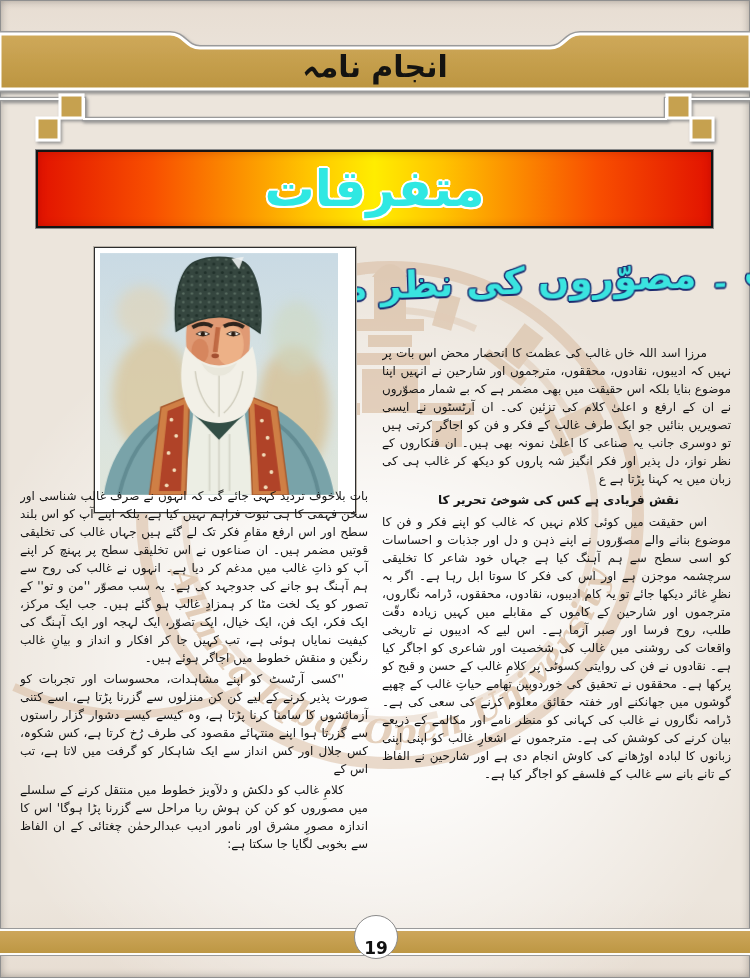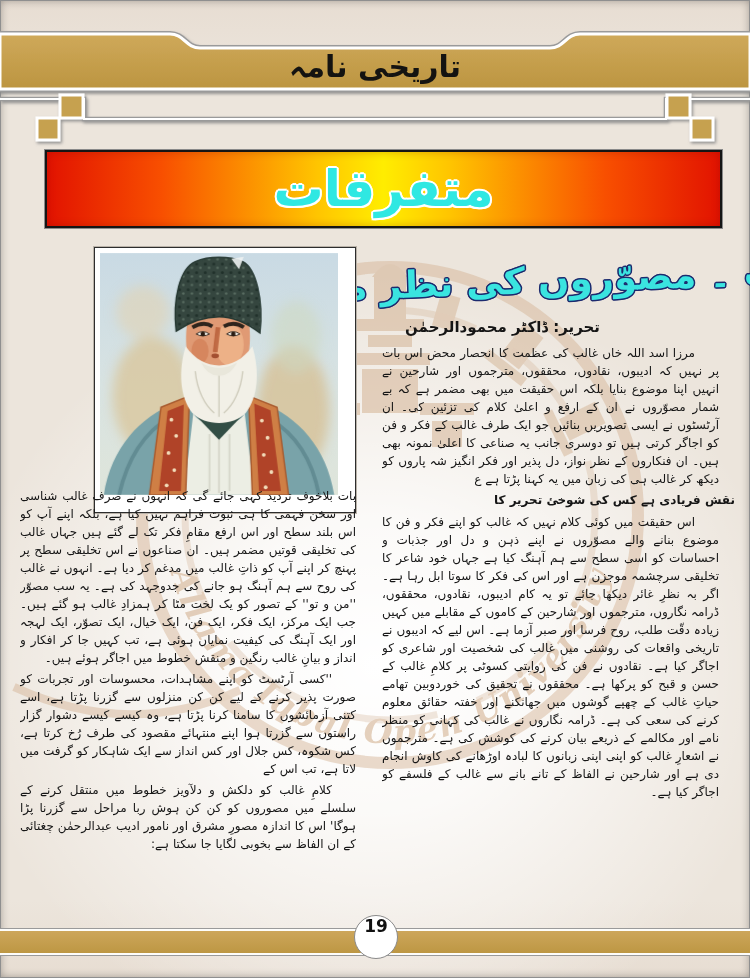--- a/index.html
+++ b/index.html
@@ -15,21 +15,21 @@
   .hdr-svg{position:absolute;left:0;top:0;z-index:2;}
   .masthead{
     position:absolute;left:0;top:44px;width:750px;height:46px;z-index:3;
     text-align:center;font-size:30px;font-weight:bold;color:#141311;
     direction:rtl;line-height:46px;letter-spacing:1px;
   }
   .banner{
     position:absolute;left:36px;top:150px;width:673px;height:74px;z-index:3;
     border:2px solid #151515;box-shadow:0 0 0 1px #8a8a8a, inset 0 0 8px rgba(120,0,0,.25);
     background:linear-gradient(90deg,#e21300 0%,#f84f00 17%,#ffc400 40%,#ffed00 50%,#ffc400 60%,#f84f00 83%,#e21300 100%);
-    display:flex;align-items:center;justify-content:center;margin-left:9px;
+    display:flex;align-items:center;justify-content:center;
   }
   .banner-text{
     font-size:50px;font-weight:bold;color:#2fe8e2;direction:rtl;
     text-shadow:-2px 0 0 #fff,2px 0 0 #fff,0 -2px 0 #fff,0 2px 0 #fff,
       -1.5px -1.5px 0 #fff,1.5px -1.5px 0 #fff,-1.5px 1.5px 0 #fff,1.5px 1.5px 0 #fff;
   }
   .art-title{
     position:absolute;left:388px;top:240px;width:356px;height:78px;z-index:3;
     display:flex;align-items:center;justify-content:center;direction:rtl;
     font-size:37px;font-weight:bold;color:#3ae4e0;transform:rotate(-2deg);
@@ -40,35 +40,35 @@
   .byline{
     position:absolute;right:150px;top:318px;z-index:3;direction:rtl;
     font-size:15px;font-weight:bold;color:#151515;
   }
   .portrait{
     position:absolute;left:94px;top:247px;width:250px;height:254px;z-index:3;
     background:#fff;padding:5px;border:1px solid #2d2d2d;box-shadow:0 0 0 1px #b9b2a8;
   }
   .col{position:absolute;z-index:3;direction:rtl;text-align:justify;color:#161616;
     font-size:12px;line-height:18px;overflow:hidden;}
-  .col p{margin:0 16px 3px 0;}
+  .col p{margin:0 4px 3px 0;}
   .col p.ind{text-indent:24px;}
-  .verse{text-indent:0 !important;margin:2px 0 4px 0 !important;font-weight:bold;}
+  .verse{text-align:center;text-indent:0 !important;margin:2px 0 4px 0 !important;font-weight:bold;}
   .col-right{left:382px;top:344px;width:353px;height:566px;}
   .col-left{left:20px;top:487px;width:352px;height:416px;}
   .footband{
     position:absolute;left:0;top:929px;width:750px;height:22px;z-index:3;
     background:linear-gradient(180deg,#cda65b,#bd9743);
     border-top:2px solid #fdfdfb;border-bottom:2px solid #fdfdfb;
     box-shadow:0 -1px 0 #9a9a9a, 0 1px 0 #9a9a9a;
   }
   .pagenum{
     position:absolute;left:354px;top:915px;width:42px;height:42px;z-index:4;
     border-radius:50%;background:#fff;border:1px solid #8a8a8a;
-    display:flex;align-items:flex-start;justify-content:center;
+    display:flex;align-items:flex-end;justify-content:center;
     font-size:17px;font-weight:bold;color:#111;
   }
 </style>
 </head>
 <body>
 
 <div class="page">
 
   <svg class="wm" width="560" height="560" viewBox="0 0 560 560" aria-hidden="true">
     <g fill="none" stroke="#d4b394">
@@ -137,29 +137,28 @@
         <rect x="60" y="95" width="23" height="23" fill="#c6a150" stroke="#fff" stroke-width="3"></rect>
         <rect x="37" y="118" width="22" height="22" fill="#c6a150" stroke="#fff" stroke-width="3"></rect>
       </g>
       <g>
         <rect x="667" y="95" width="23" height="23" fill="#c6a150" stroke="#fff" stroke-width="3"></rect>
         <rect x="691" y="118" width="22" height="22" fill="#c6a150" stroke="#fff" stroke-width="3"></rect>
       </g>
     </g>
   </svg>
 
-  <div class="masthead">تاریخی نامہ</div>
+  <div class="masthead">انجام نامہ</div>
 
   <div class="banner">
     <span class="banner-text">متفرقات</span>
   </div>
 
   <div class="art-title">غالب ۔ مصوّروں کی نظر میں</div>
 
-  <div class="byline">تحریر: ڈاکٹر محمودالرحمٰن</div>
 
   <div class="portrait">
     <svg width="238" height="242" viewBox="0 0 250 254" aria-hidden="true">
       <defs>
         <linearGradient id="sky" x1="0" y1="0" x2="0" y2="1">
           <stop offset="0" stop-color="#c9dae4"></stop>
             <stop offset=".55" stop-color="#d8e3e2"></stop>
             <stop offset="1" stop-color="#dfe5da"></stop>
         </linearGradient>
         <filter id="blur6">

